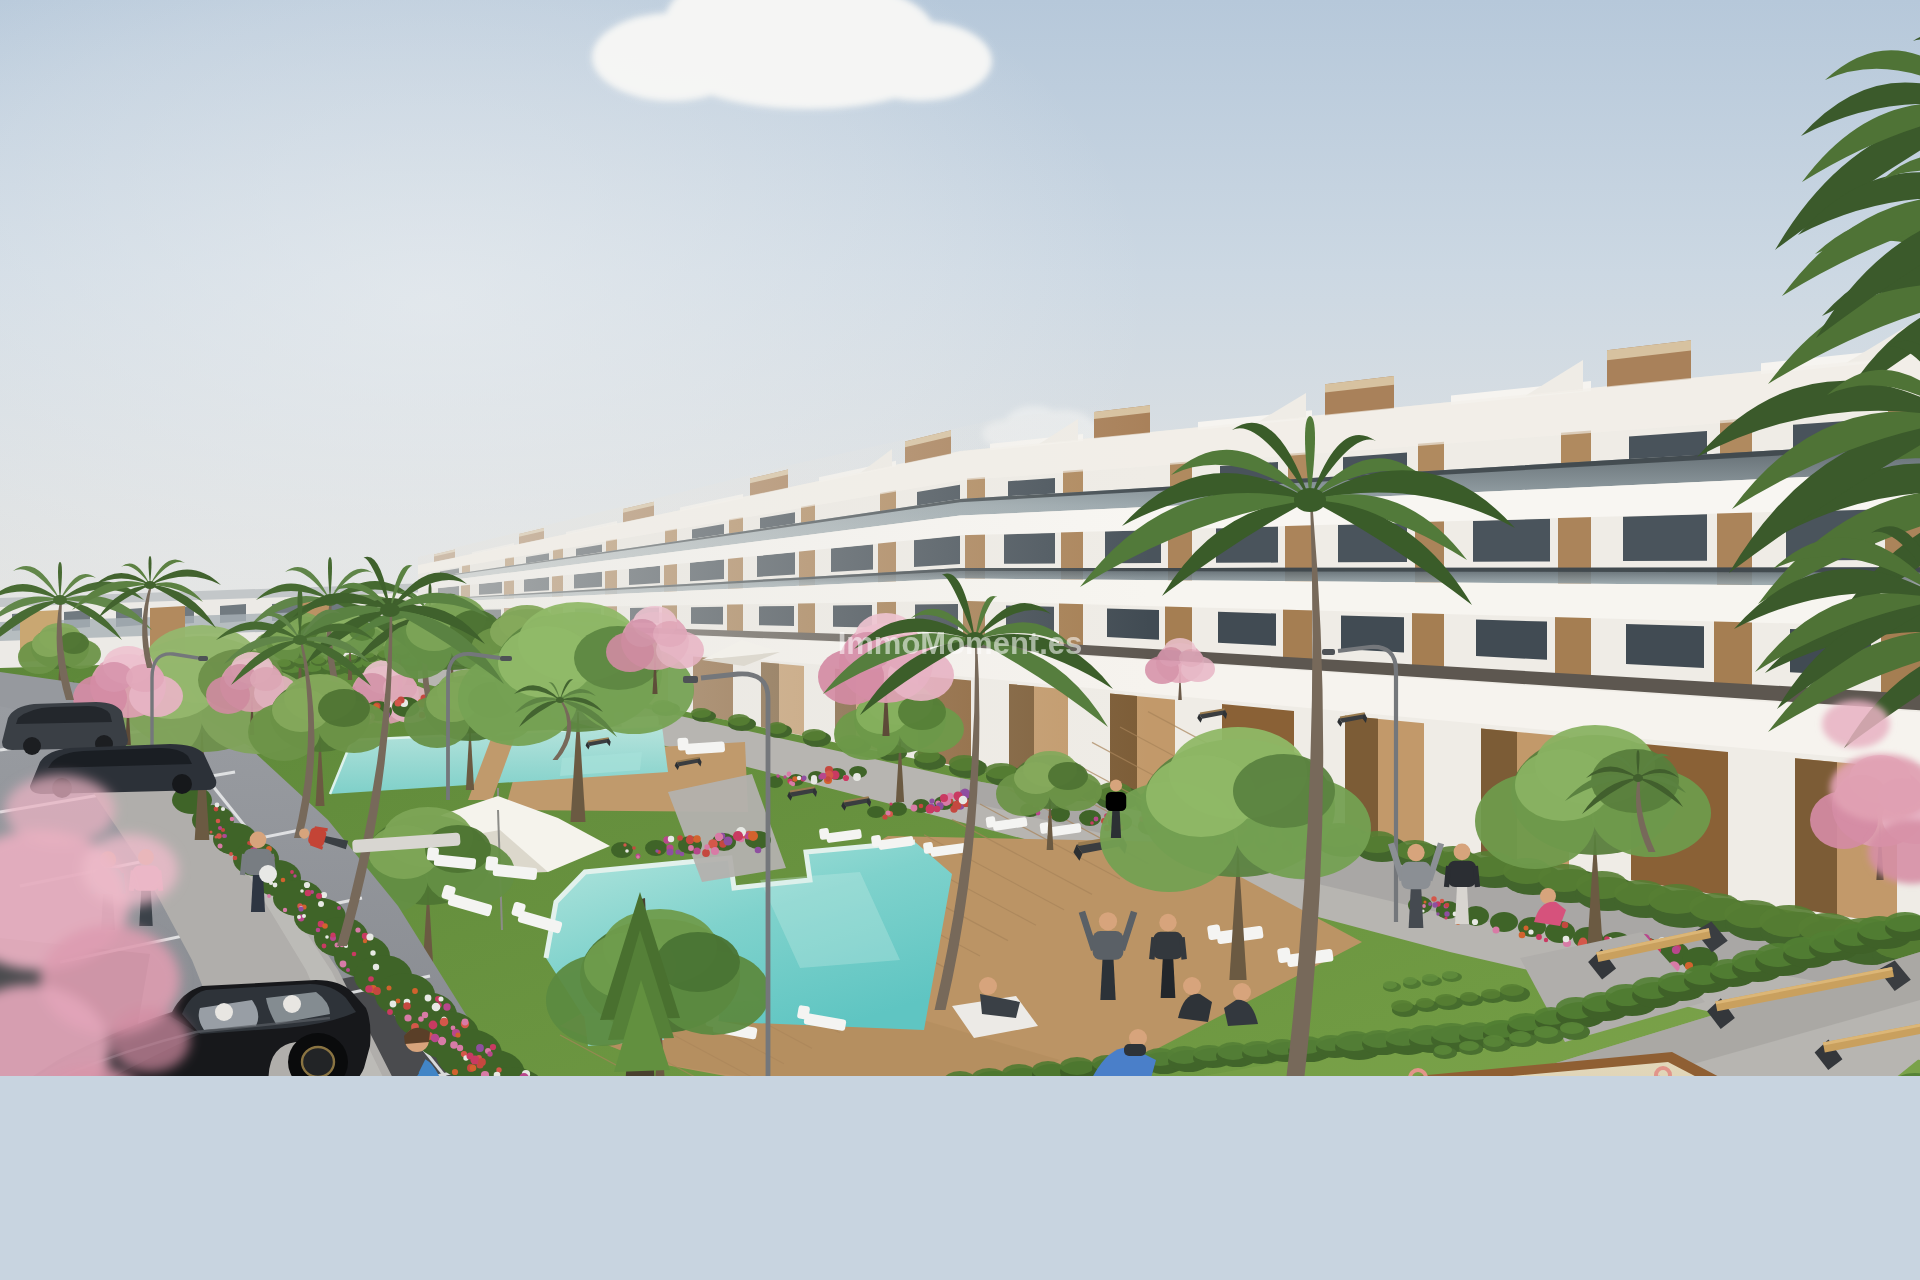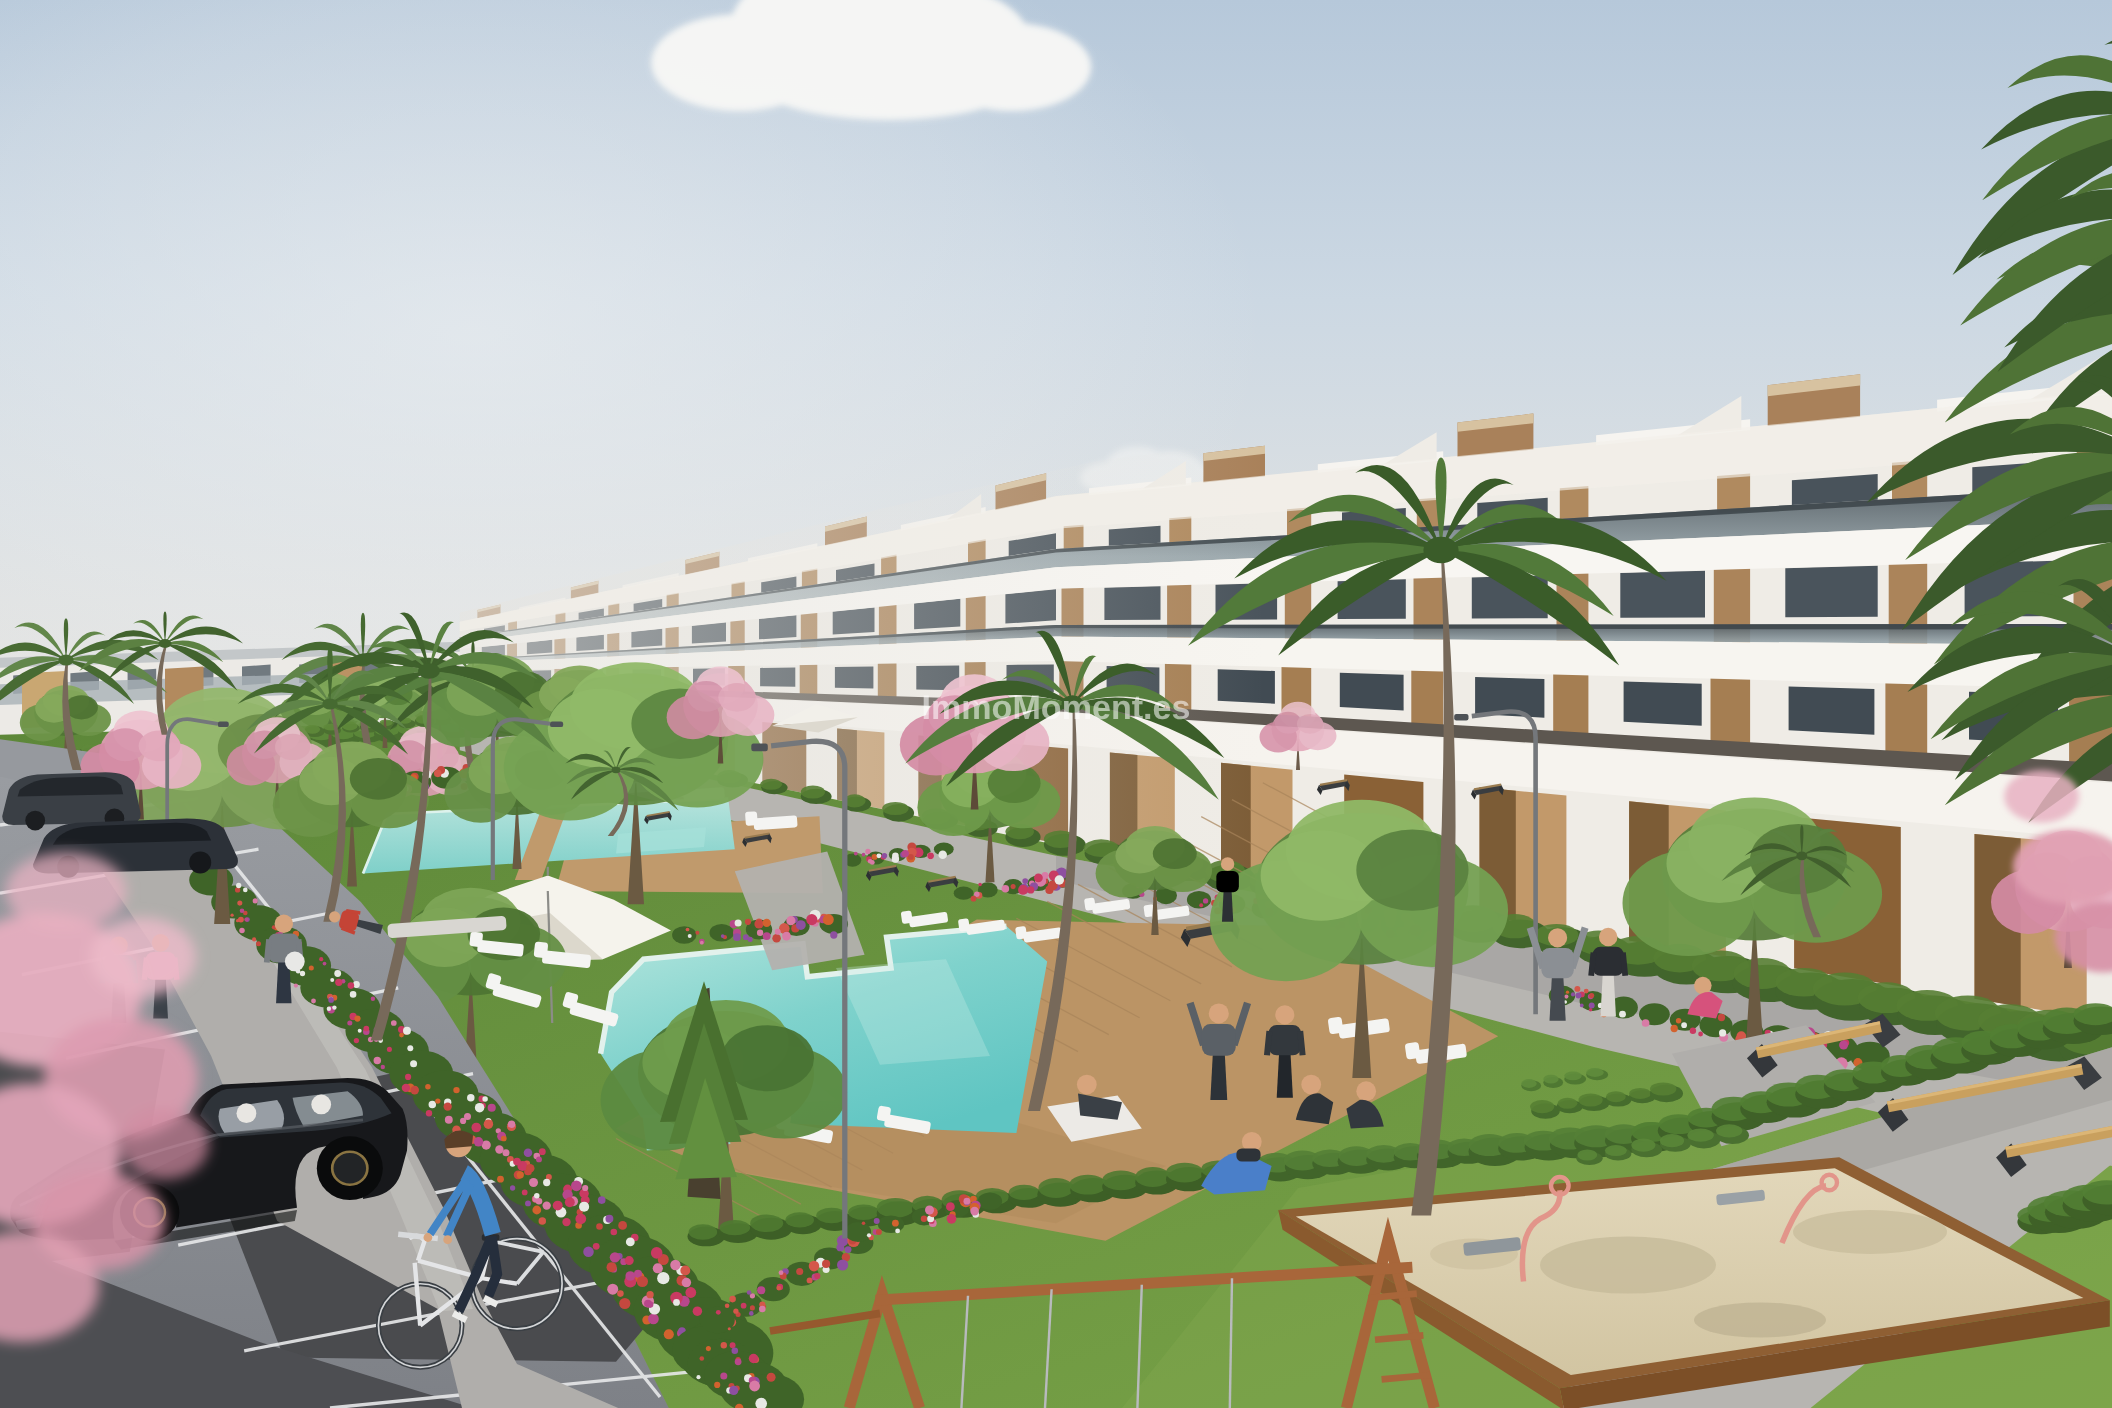--- a/index.html
+++ b/index.html
@@ -1,15 +1,15 @@
 <!DOCTYPE html>
 <html><head><meta charset="utf-8"><title>render</title>
 <style>
 html,body{margin:0;padding:0;background:#c8d4e0;}
-#stage{position:relative;width:1920px;height:1280px;overflow:hidden;font-family:"Liberation Sans",sans-serif;}
+#stage{position:relative;width:1920px;height:1076px;overflow:hidden;font-family:"Liberation Sans",sans-serif;}
 </style></head>
 <body>
 <div id="stage">
 <svg width="1920" height="1280" viewBox="0 0 1920 1280">
 <defs>
 <linearGradient id="sky" x1="0" y1="0" x2="0" y2="1">
  <stop offset="0" stop-color="#b6c8da"></stop>
           <stop offset="0.35" stop-color="#ccd8e3"></stop>
  <stop offset="0.7" stop-color="#e0e2e2"></stop>
           <stop offset="1" stop-color="#ece8e2"></stop>

